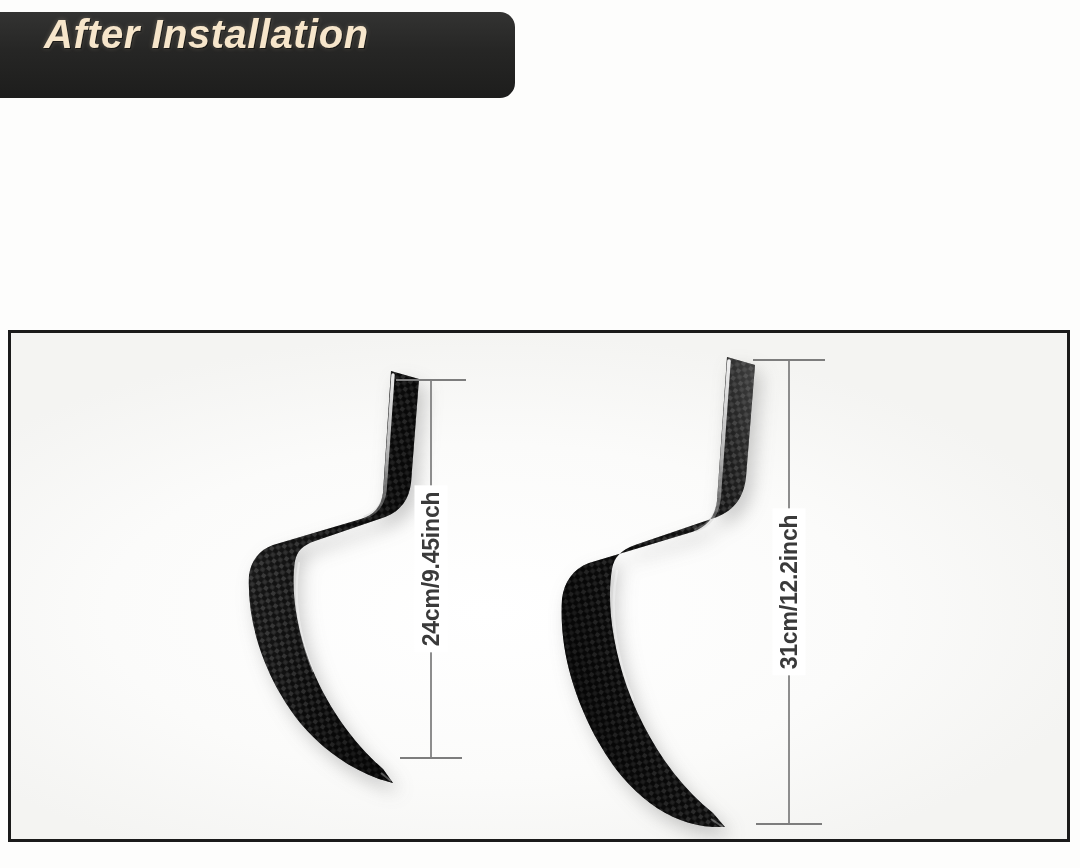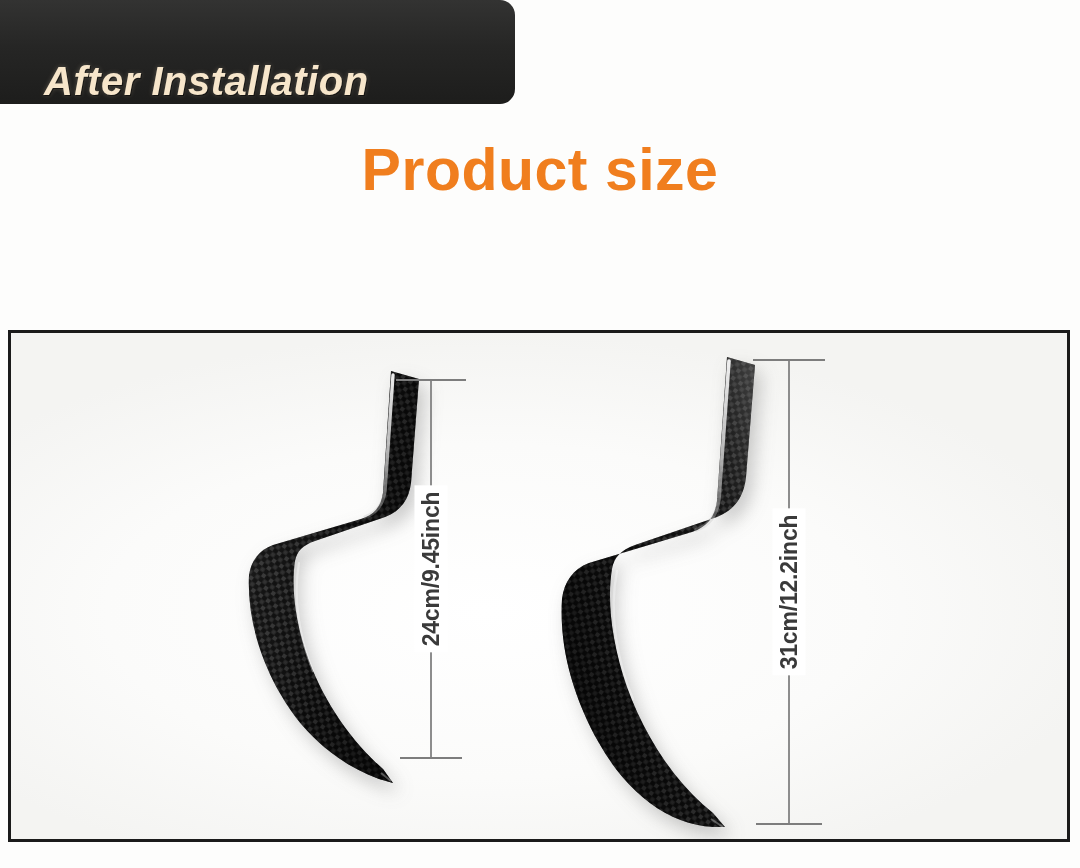--- a/index.html
+++ b/index.html
@@ -17,28 +17,28 @@
   #page {
     position: absolute;
     inset: 0;
     background: #fdfdfc;
   }
 
   
   .banner {
     position: absolute;
     left: 0;
-    top: 0;
+    top: 12px;
     width: 515px;
-    height: 104px;
+    height: 86px;
     background: linear-gradient(180deg, #333332 0%, #262625 45%, #1d1d1c 100%);
     border-top-right-radius: 15px;
     border-bottom-right-radius: 15px;
     display: flex;
-    align-items: flex-end;
+    align-items: flex-start;
   }
   .banner-text {
     padding-left: 44px;
     font-family: "Liberation Sans", sans-serif;
     font-style: italic;
     font-weight: bold;
     font-size: 40px;
     letter-spacing: 0.5px;
     color: #f7e6cb;
     text-shadow: 1px 1px 0 rgba(0,0,0,0.55), 0 0 5px rgba(255,235,200,0.25);
@@ -136,21 +136,20 @@
 </style>
 </head>
 <body>
 
 <div id="page">
 
   <div class="banner">
     <div class="banner-text">After Installation</div>
   </div>
 
-  <div class="title">Product size</div>
 
   <div class="photo-panel">
     <div class="photo-inner">
 
       <svg width="0" height="0" style="position:absolute" aria-hidden="true">
         <defs>
           <pattern id="twill" width="9" height="9" patternUnits="userSpaceOnUse" patternTransform="rotate(35)">
             <rect width="9" height="9" fill="#161616"></rect>
             <rect x="0" y="0" width="4" height="4" fill="#3d3d3d"></rect>
             <rect x="4.5" y="4.5" width="4" height="4" fill="#343434"></rect>

